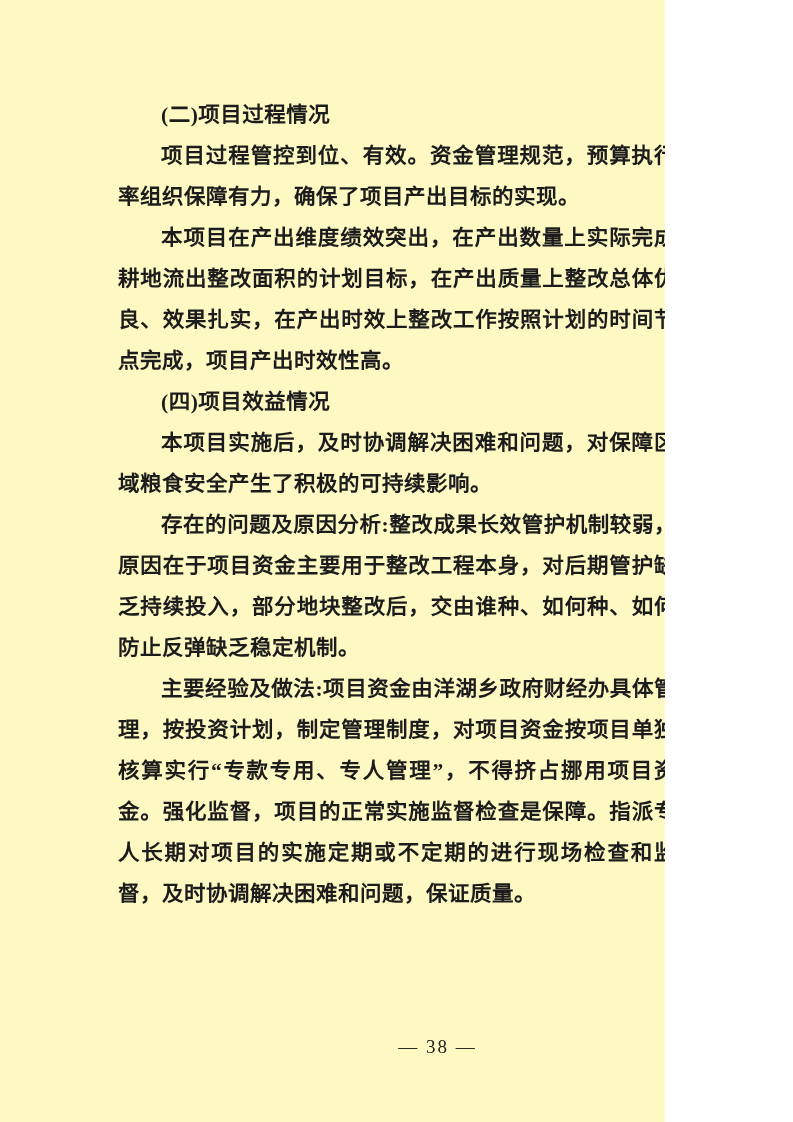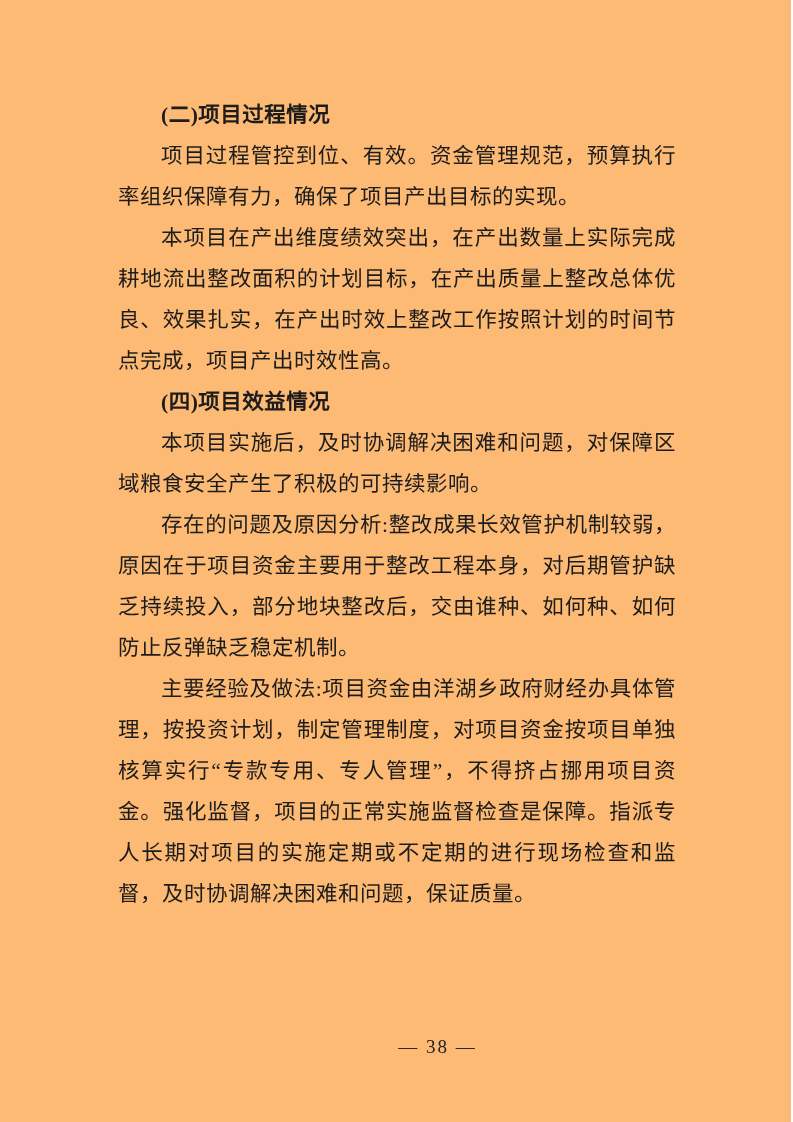--- a/index.html
+++ b/index.html
@@ -2,44 +2,44 @@
 <html lang="zh-CN"><head>
 <meta charset="utf-8">
 <style>
   html, body {
     margin: 0;
     padding: 0;
     background: #ffffff;
   }
   .page {
     position: relative;
-    width: 791px;
+    width: 665px;
     height: 1122px;
-    background: #fdba74;
+    background: #fef9c3;
     color: #1c1c1c;
     font-family: "Liberation Serif", "DejaVu Serif", serif;
     overflow: hidden;
   }
   .content {
     position: absolute;
     left: 118px;
     top: 95px;
     width: 558px;
   }
   .content p,
   .content h2 {
     margin: 0;
     padding: 0;
     font-size: 21.5px;
     line-height: 41px;
     text-indent: 2em;
     text-align: justify;
     text-justify: inter-ideograph;
     letter-spacing: 0.5px;
-    font-weight: normal;
+    font-weight: bold;
   }
   .content h2 {
     font-weight: bold;
     letter-spacing: 0.5px;
   }
   .footer {
     position: absolute;
     left: 0;
     top: 1034px;
     width: 793px;

